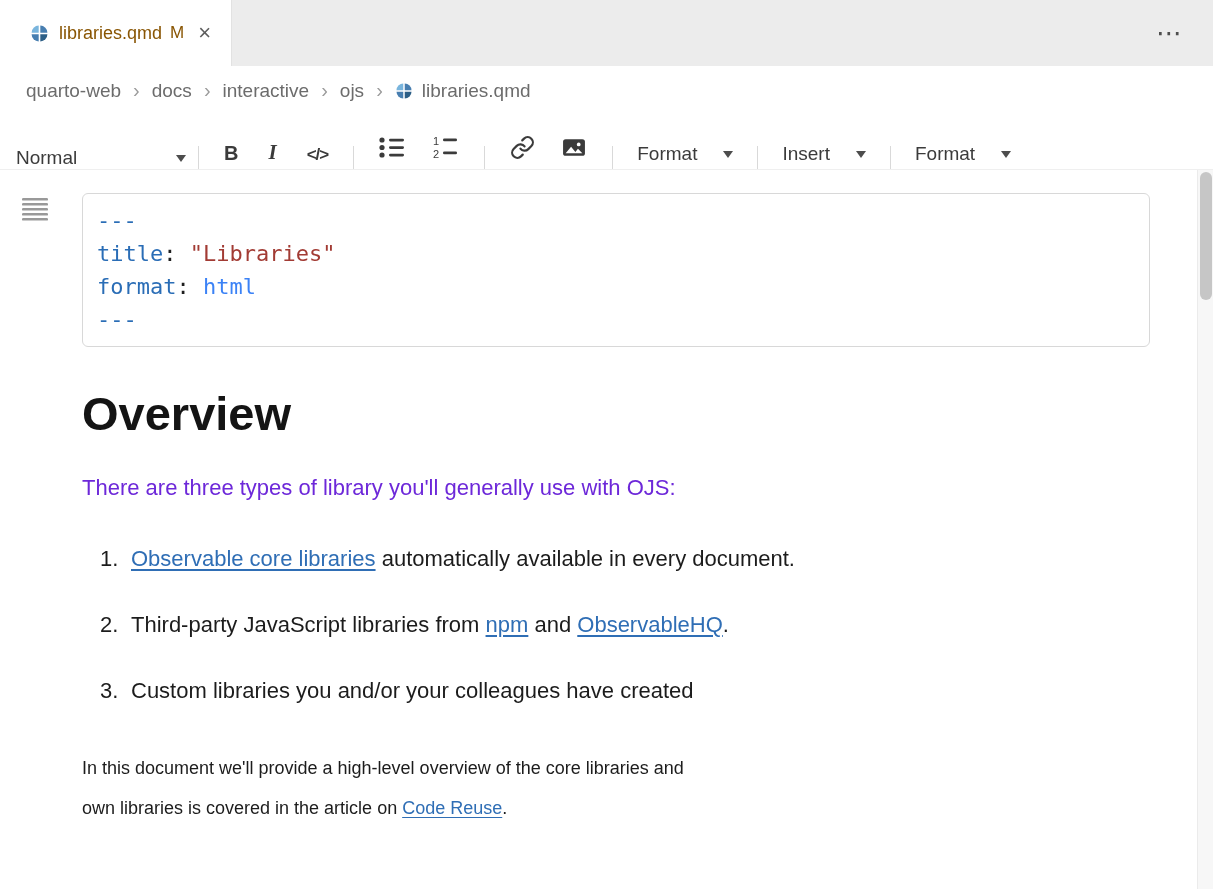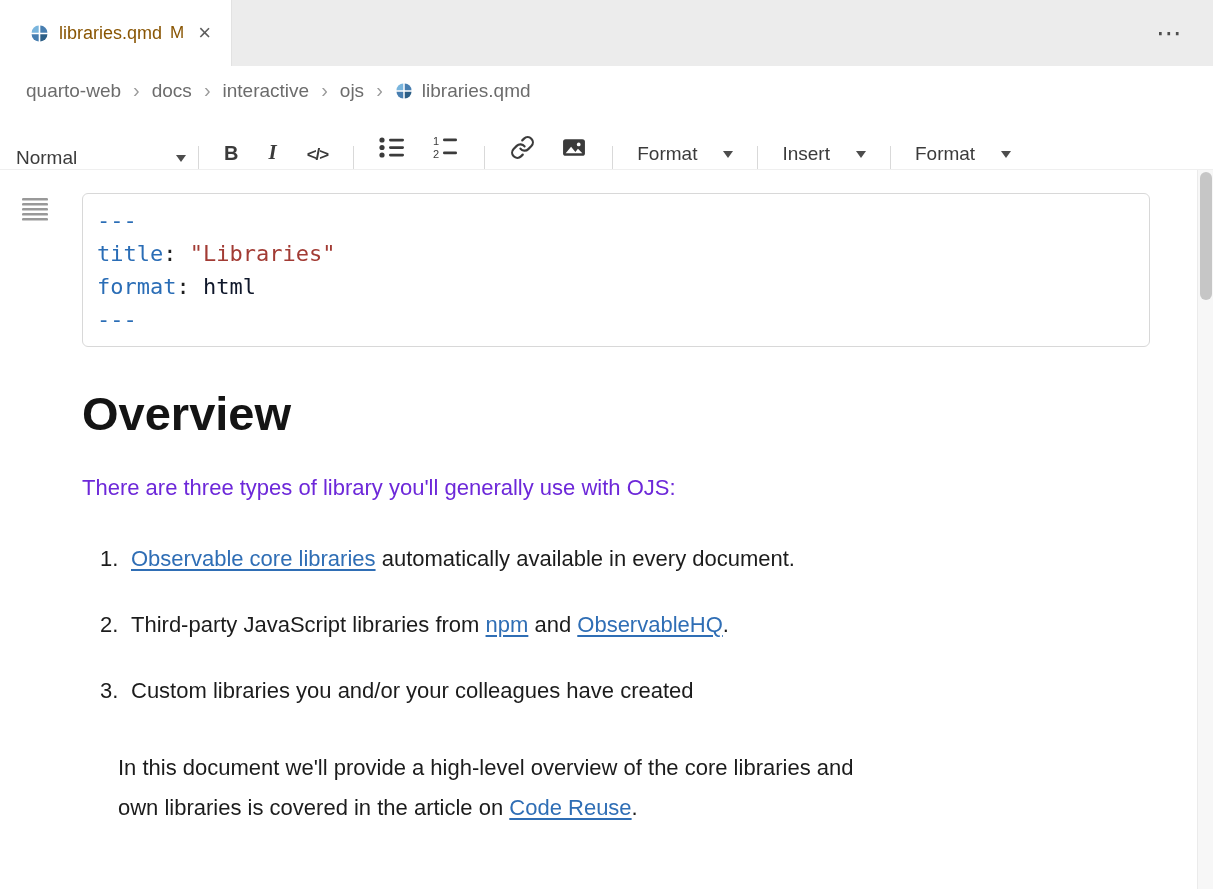--- a/index.html
+++ b/index.html
@@ -48,31 +48,31 @@
   .gutter-handle { position: absolute; left: 22px; top: 26px; cursor: grab; }
   .doc { padding: 23px 63px 0 82px; }
 
   .yaml-block { border: 1px solid #d8d8d8; border-radius: 6px; padding: 10px 14px;
     font-family: "DejaVu Sans Mono", "Liberation Mono", monospace; font-size: 22px;
     line-height: 33px; color: #1e1e1e; }
   .yf { color: var(--yaml_key, #2a6db6); }
   .yk { color: var(--yaml_key, #2a6db6); }
   .yc { color: #1e1e1e; }
   .ystr { color: var(--yaml_string, #a23b34); }
-  .yplain { color: #0f172a; text-align: center; }
+  .yplain { color: #3b82f6; text-align: center; }
 
   h1.doc-heading { margin-top: 44px; font-size: 47px; font-weight: 700; color: #141414; line-height: 46px; }
 
   .intro { margin-top: 36px; font-size: 22px; color: #6d28d9; line-height: 30px; }
 
   .olist { margin-top: 40px; font-size: 22px; color: #1c1c1c; }
   .li { display: flex; margin: 0 0 35px 18px; line-height: 31px; }
   .li .num { min-width: 31px; flex: none; }
 
-  .closing { margin-top: 42px; font-size: 22px; color: #1c1c1c; margin-left: 36px; }
+  .closing { margin-top: 42px; font-size: 18px; color: #1c1c1c; }
   .pline { line-height: 40px; }
 
   .doc-link { color: var(--link, #2f6eb5); text-decoration: underline;
     text-underline-offset: 3px; cursor: pointer; }
 
   
   .scrollbar-track { position: absolute; top: 0; right: 0; bottom: 0; width: 16px;
     background: #f7f7f7; border-left: 1px solid #ebebeb; }
   .scrollbar-thumb { position: absolute; top: 2px; left: 2px; width: 12px; height: 128px;
     border-radius: 6px; background: #c6c6c6; }

